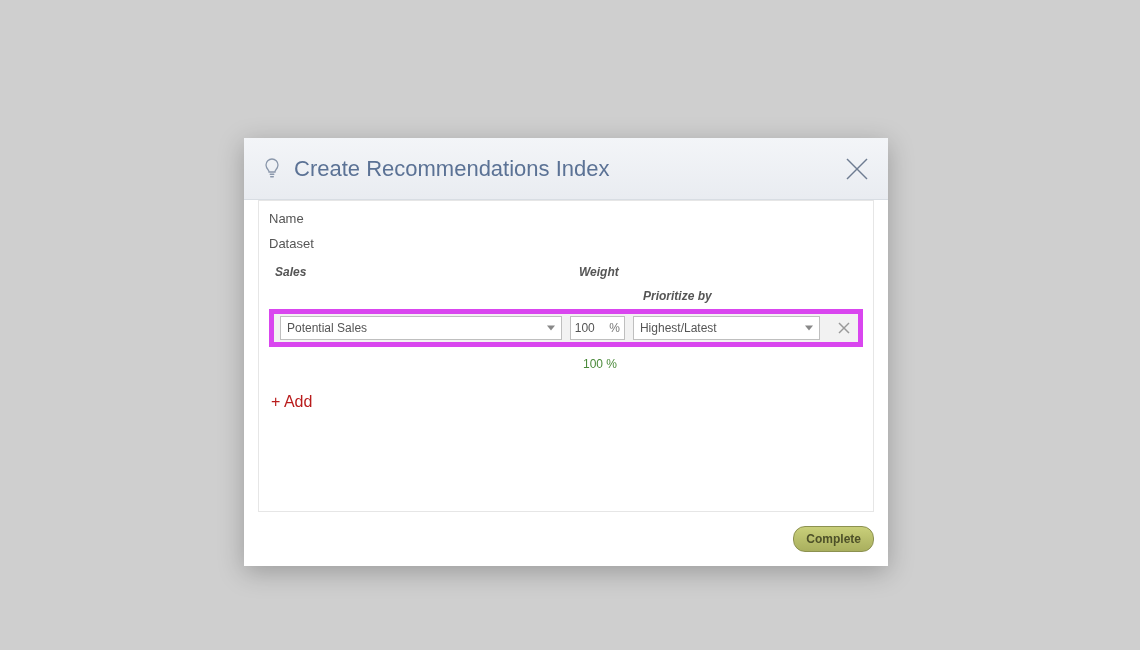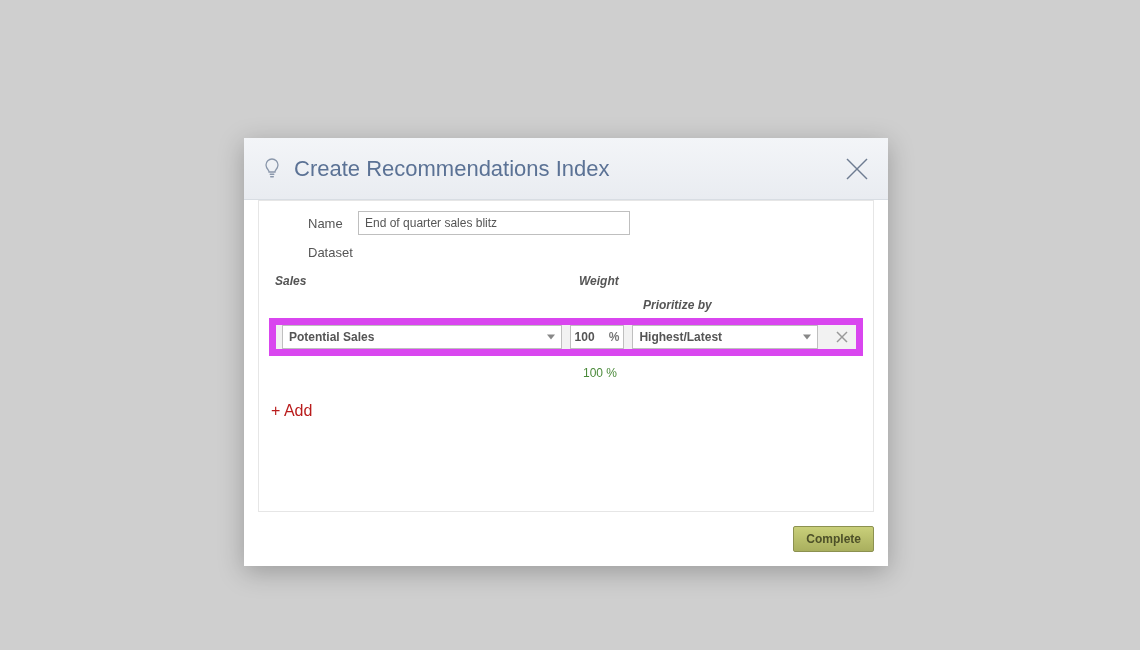--- a/index.html
+++ b/index.html
@@ -51,23 +51,21 @@
       justify-content: center;
     }
     .body-wrap {
       border: 1px solid #e6e6e6;
       margin: 0 14px;
       padding: 10px 10px 12px 10px;
       min-height: 312px;
     }
     .row {
       display: flex;
-      align-items: center;
       margin-bottom: 10px;
-      margin-left: 39px;
     }
     .row .lbl {
       width: 50px;
       color: #555;
       font-size: 13px;
     }
     .text-input {
       width: 272px;
       height: 24px;
       border: 1px solid #bfbfbf;
@@ -109,24 +107,23 @@
       color: #555;
       padding-left: 6px;
     }
     .col-field  { width: 304px; }
     .col-weight { width: 64px; }
     .col-prior  { width: 200px; margin-top: 24px; }
     .grid-row {
       display: flex;
       align-items: center;
       background: #f2f2f2;
-      border: 7px solid #d946ef;
+      border: 5px solid #d946ef;
       padding: 6px 6px;
       height: 38px;
-      font-weight: bold;
     }
     .grid-row .select.field { width: 286px; margin-right: 8px; }
     .weight-box {
       width: 56px;
       height: 24px;
       border: 1px solid #bfbfbf;
       background: #fff;
       display: flex;
       align-items: center;
       padding: 0 4px;
@@ -169,21 +166,21 @@
       display: flex;
       align-items: center;
       justify-content: flex-end;
       padding: 0 14px;
     }
     .complete-btn {
       height: 26px;
       padding: 0 12px;
       background: linear-gradient(#c9cf7a, #a9af5e);
       border: 1px solid #8c9150;
-      border-radius: 2px;
+      border-radius: 12px;
       color: #4d5028;
       font-size: 12px;
       font-weight: 700;
       cursor: pointer;
     }
   </style>
 </head>
 <body>
 
 <div class="modal">
@@ -201,21 +198,20 @@
         <line x1="3" y1="3" x2="23" y2="23" stroke="#6e7c91" stroke-width="1.5"></line>
         <line x1="23" y1="3" x2="3" y2="23" stroke="#6e7c91" stroke-width="1.5"></line>
       </svg>
     </span>
   </div>
 
   <div class="body-wrap">
 
     <div class="row">
       <span class="lbl">Name</span>
-      <input type="text" class="text-input" value="End of quarter sales blitz" style="">
     </div>
 
     <div class="row">
       <span class="lbl">Dataset</span>
     </div>
 
     <div class="grid-header">
       <span class="col-field">Sales</span>
       <span class="col-weight">Weight</span>
       <span class="col-prior">Prioritize by</span>

